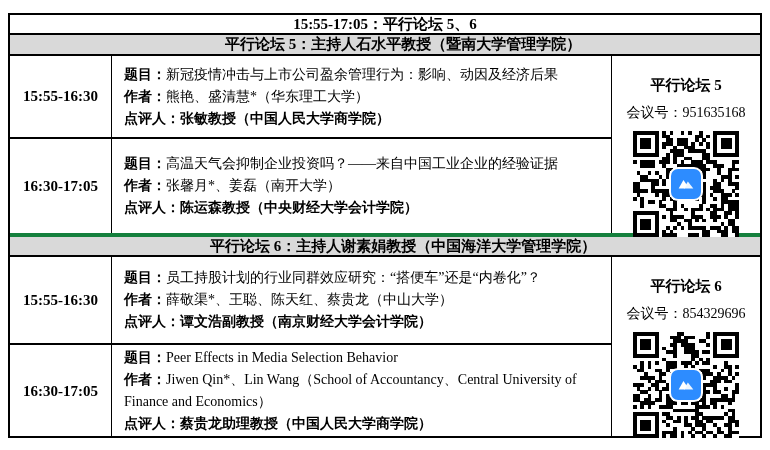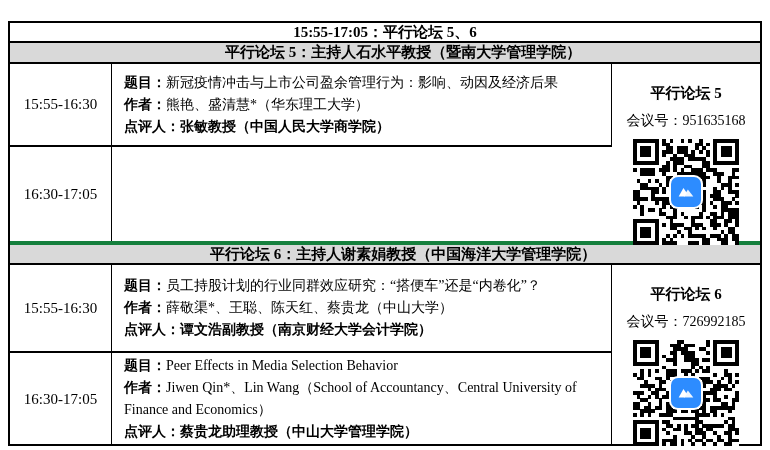--- a/index.html
+++ b/index.html
@@ -11,21 +11,20 @@
     overflow: hidden;
   }
   .sched-table {
     position: absolute;
     left: 8px; top: 13px;
     width: 754px; height: 425px;
     border: 2.5px solid #000;
     display: flex;
     flex-direction: column;
     background: #fff;
-    margin-top: 8px;
   }
   .row-main-header {
     height: 20px;
     border-bottom: 2px solid #000;
     display: flex; align-items: center; justify-content: center;
     font-weight: bold; font-size: 15px;
     background: #ffffff;
   }
   .row-forum-header {
     height: 24px;
@@ -38,21 +37,21 @@
   .row-forum-header.with-top { border-top: 4px solid #15803d; }
   .forum-body {
     display: grid;
     grid-template-columns: 102px 1fr 148px;
   }
   .forum-body.f5 { grid-template-rows: 83px 94px; }
   .forum-body.f6 { grid-template-rows: 88px 92px; }
   .time-cell {
     border-right: 1.5px solid #000;
     display: flex; align-items: center; justify-content: center;
-    font-weight: normal; font-size: 15px;
+    font-weight: bold; font-size: 15px;
   }
   .time-cell.rb { border-bottom: 2px solid #000; }
   .content-cell {
     border-right: 1.5px solid #000;
     padding: 5px 10px 5px 12px;
     font-size: 14px;
     line-height: 22px;
     display: flex; flex-direction: column; justify-content: center;
   }
   .content-cell.rb { border-bottom: 2px solid #000; }
@@ -99,20 +98,25 @@
 
   <div class="forum-body f5">
     <div class="time-cell rb" style="grid-row:1;grid-column:1;">15:55-16:30</div>
     <div class="content-cell rb" style="grid-row:1;grid-column:2;">
       <div class="line"><span class="lbl">题目：</span><span>新冠疫情冲击与上市公司盈余管理行为：影响、动因及经济后果</span></div>
       <div class="line"><span class="lbl">作者：</span><span>熊艳、盛清慧*（华东理工大学）</span></div>
       <div class="line reviewer-line"><span class="lbl">点评人：</span><span>张敏教授（中国人民大学商学院）</span></div>
     </div>
 
     <div class="time-cell" style="grid-row:2;grid-column:1;">16:30-17:05</div>
+    <div class="content-cell" style="grid-row:2;grid-column:2;">
+      <div class="line"><span class="lbl">题目：</span><span>高温天气会抑制企业投资吗？——来自中国工业企业的经验证据</span></div>
+      <div class="line"><span class="lbl">作者：</span><span>张馨月*、姜磊（南开大学）</span></div>
+      <div class="line reviewer-line"><span class="lbl">点评人：</span><span>陈运森教授（中央财经大学会计学院）</span></div>
+    </div>
 
     <div class="panel-cell">
       <div class="panel-name">平行论坛 5</div>
       <div class="panel-meeting">会议号：951635168</div>
       <div class="qr-wrap">
           <svg class="qr" viewBox="0 0 29 29" shape-rendering="crispEdges">
             <rect width="29" height="29" fill="#fff"></rect>
             <g fill="#000">
               <rect x="8" y="0" width="1.02" height="1.02"></rect>
               <rect x="10" y="0" width="1.02" height="1.02"></rect>
@@ -475,26 +479,26 @@
     <div class="content-cell rb" style="grid-row:1;grid-column:2;">
       <div class="line"><span class="lbl">题目：</span><span>员工持股计划的行业同群效应研究：“搭便车”还是“内卷化”？</span></div>
       <div class="line"><span class="lbl">作者：</span><span>薛敬渠*、王聪、陈天红、蔡贵龙（中山大学）</span></div>
       <div class="line reviewer-line"><span class="lbl">点评人：</span><span>谭文浩副教授（南京财经大学会计学院）</span></div>
     </div>
 
     <div class="time-cell" style="grid-row:2;grid-column:1;">16:30-17:05</div>
     <div class="content-cell" style="grid-row:2;grid-column:2;">
       <div class="line"><span class="lbl">题目：</span><span>Peer Effects in Media Selection Behavior</span></div>
       <div class="line"><span class="lbl">作者：</span><span>Jiwen Qin*、Lin Wang（School of Accountancy、Central University of Finance and Economics）</span></div>
-      <div class="line reviewer-line"><span class="lbl">点评人：</span><span>蔡贵龙助理教授（中山大学管理学院）</span></div>
+      <div class="line reviewer-line"><span class="lbl">点评人：</span><span>蔡贵龙助理教授（中国人民大学商学院）</span></div>
     </div>
 
     <div class="panel-cell">
       <div class="panel-name">平行论坛 6</div>
-      <div class="panel-meeting">会议号：726992185</div>
+      <div class="panel-meeting">会议号：854329696</div>
       <div class="qr-wrap">
           <svg class="qr" viewBox="0 0 29 29" shape-rendering="crispEdges">
             <rect width="29" height="29" fill="#fff"></rect>
             <g fill="#000">
               <rect x="12" y="0" width="1.02" height="1.02"></rect>
               <rect x="13" y="0" width="1.02" height="1.02"></rect>
               <rect x="20" y="0" width="1.02" height="1.02"></rect>
               <rect x="10" y="1" width="1.02" height="1.02"></rect>
               <rect x="11" y="1" width="1.02" height="1.02"></rect>
               <rect x="12" y="1" width="1.02" height="1.02"></rect>

